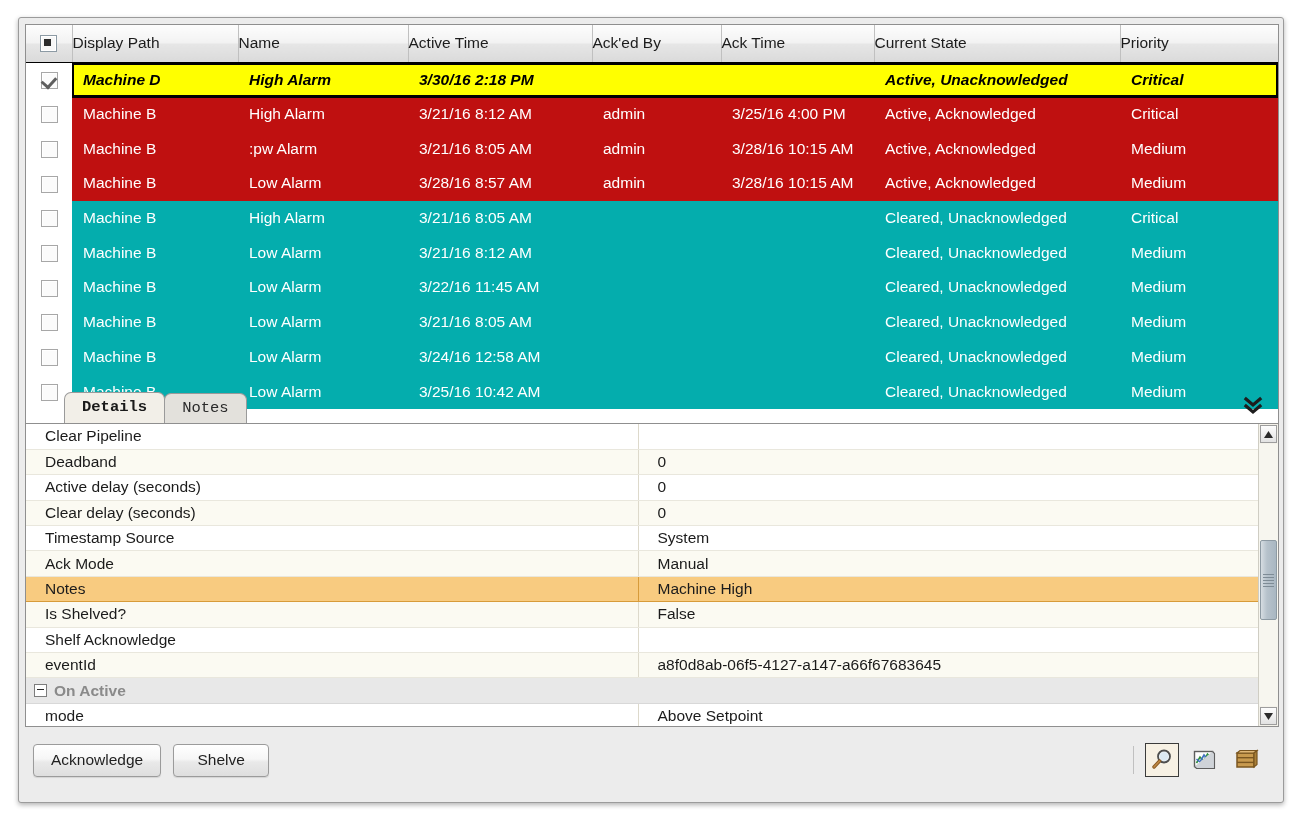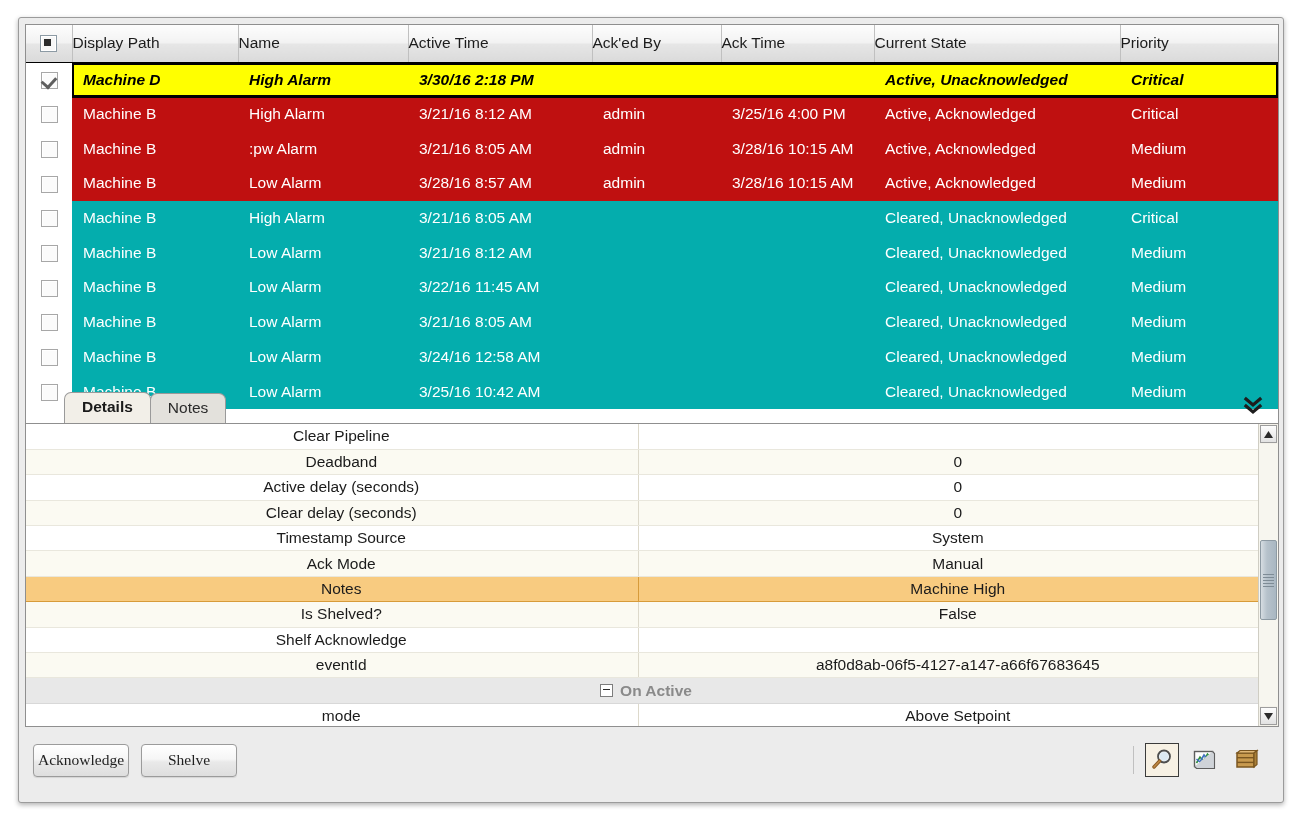--- a/index.html
+++ b/index.html
@@ -178,20 +178,21 @@
     padding: 6px 17px 7px 17px;
     border: 1px solid #9a9a9a;
     border-bottom: none;
     border-radius: 7px 7px 0 0;
     margin-right: -1px;
     position: relative;
     cursor: default;
     box-sizing: border-box;
     height: 30px;
     line-height: 16px;
+    font-family: Liberation Mono, monospace;
   }
   .tab.active {
     background: #f2efe8;
     font-weight: bold;
     color: #1a1a1a;
     z-index: 3;
     height: 31px;
   }
   .tab.inactive {
     background: #e3e1dc;
@@ -227,21 +228,20 @@
     flex: 1 1 auto;
     overflow: hidden;
     position: relative;
   }
 
   table.props {
     width: 100%;
     border-collapse: collapse;
     table-layout: fixed;
     font-size: 15.5px;
-    text-align: center;
   }
   table.props col.p-key { width: 612px; }
   table.props col.p-val { width: auto; }
 
   table.props tr { height: 25.4px; }
   table.props td {
     padding: 0 0 0 19px;
     border-bottom: 1px solid #e9e7dd;
     white-space: nowrap;
     overflow: hidden;
@@ -338,29 +338,29 @@
   #bottom-bar {
     height: 66px;
     display: flex;
     align-items: center;
     padding: 0 6px 0 8px;
     box-sizing: border-box;
   }
   .btn {
     height: 33px;
     min-width: 96px;
-    padding: 0 1px;
+    padding: 0 17px;
     font-size: 15.5px;
     color: #1f1f1f;
     background: linear-gradient(to bottom, #ffffff 0%, #f6f6f6 45%, #e9e9e9 55%, #dedede 100%);
     border: 1px solid #9b9b9b;
     border-radius: 4px;
     margin-right: 12px;
     cursor: default;
-    font-family: Liberation Serif, serif;
+    font-family: Liberation Sans, sans-serif;
     box-shadow: 0 1px 1px rgba(0,0,0,0.10);
   }
   #bottom-spacer { flex: 1 1 auto; }
   #tool-sep {
     width: 1px;
     height: 28px;
     background: #c0c0c0;
     margin-right: 11px;
   }
   .tool-btn {

